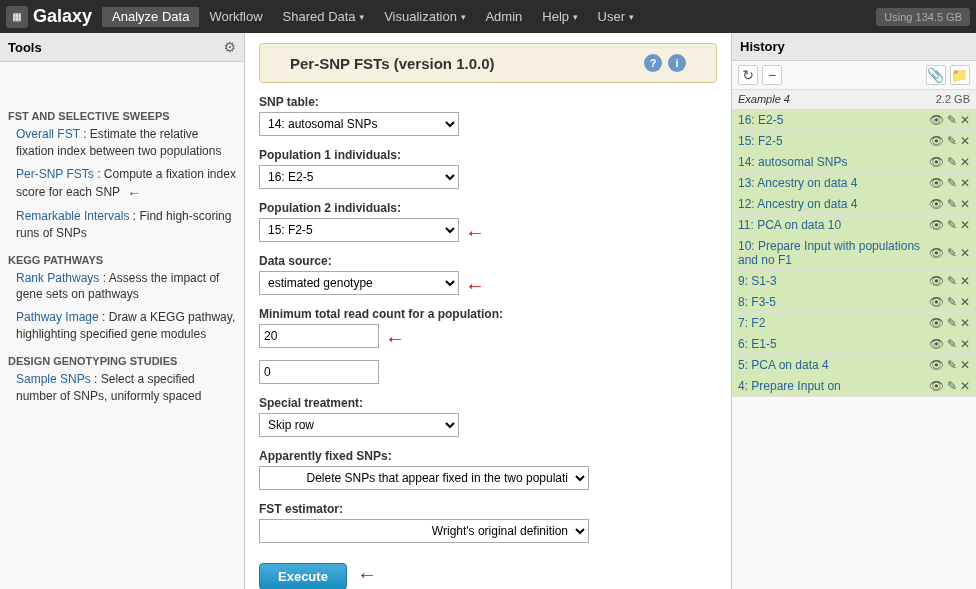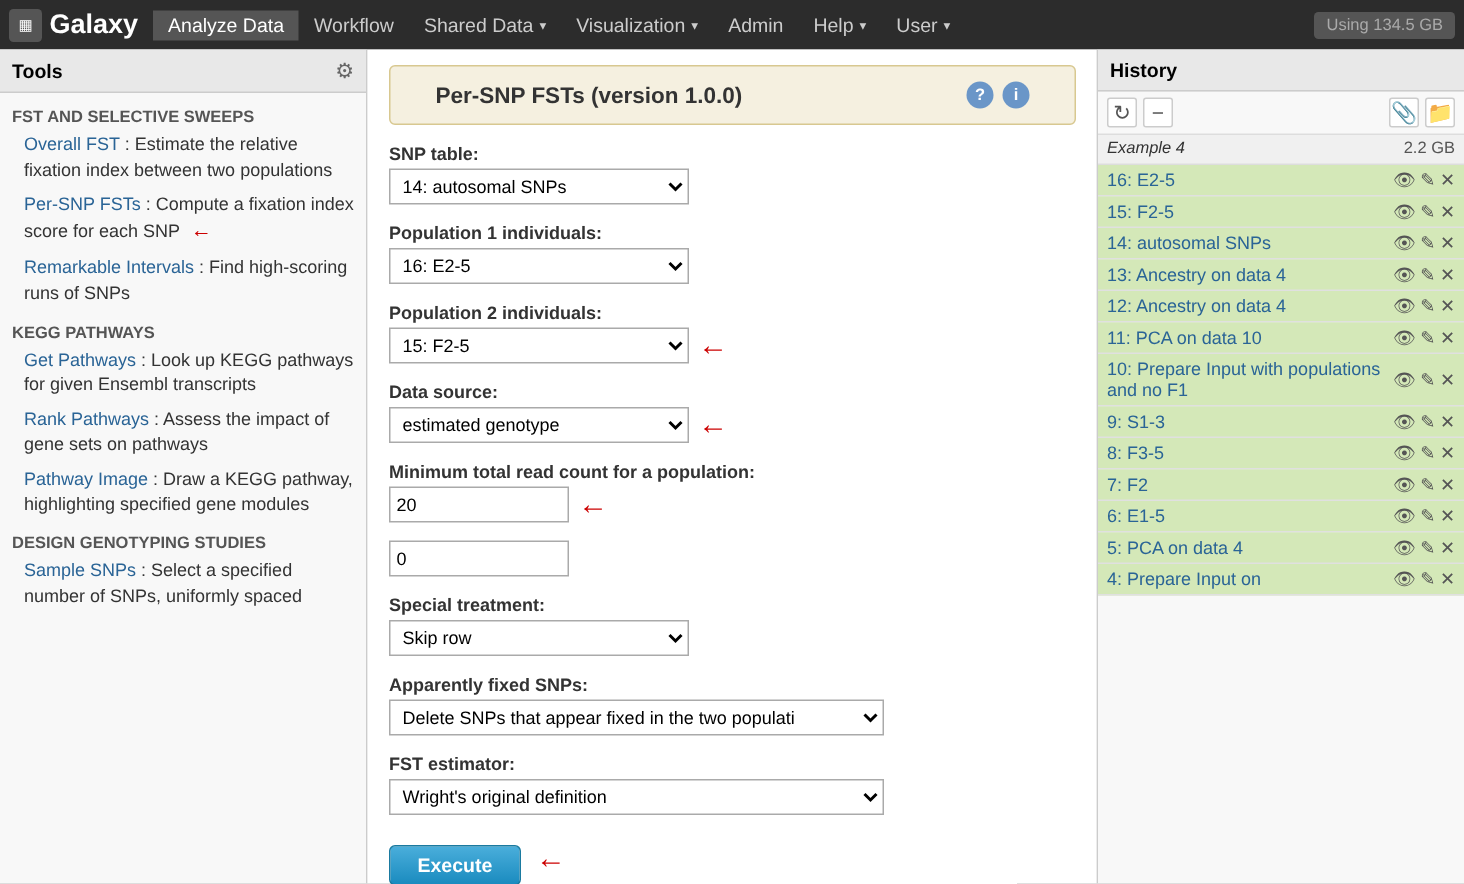--- a/index.html
+++ b/index.html
@@ -63,20 +63,21 @@
     }
 
     
     .left-panel {
       width: 245px;
       background: #f8f8f8;
       border-right: 1px solid #ccc;
       display: flex;
       flex-direction: column;
       overflow: hidden;
+      gap: 38px;
     }
     .left-panel-header {
       background: #e8e8e8;
       border-bottom: 1px solid #ccc;
       padding: 6px 8px;
       display: flex;
       align-items: center;
       justify-content: space-between;
     }
     .left-panel-title {
@@ -175,21 +176,21 @@
     }
     select.form-select {
       border: 1px solid #aaa;
       background: white;
       padding: 3px 4px;
       font-size: 12px;
       height: 24px;
       cursor: pointer;
     }
     select.form-select.wide { width: 200px; }
-    select.form-select.wider { width: 330px; }
+    select.form-select.wider { width: 330px; text-align: right; }
     input.form-input {
       border: 1px solid #aaa;
       padding: 1px 4px;
       font-size: 12px;
       height: 24px;
       width: 120px;
     }
     .red-arrow {
       color: #cc0000;
       font-size: 20px;
@@ -344,23 +345,20 @@
       <div class="tool-item">
         <a href="#">Per-SNP FSTs</a><span class="desc"> : Compute a fixation index score for each SNP</span>
         <span class="arrow-indicator">←</span>
       </div>
       <div class="tool-item">
         <a href="#">Remarkable Intervals</a><span class="desc"> : Find high-scoring runs of SNPs</span>
       </div>
 
       <div class="tool-section-header">KEGG PATHWAYS</div>
       <div class="tool-item">
-        <a href="#">Get Pathways</a><span class="desc"> : Look up KEGG pathways for given Ensembl transcripts</span>
-      </div>
-      <div class="tool-item">
         <a href="#">Rank Pathways</a><span class="desc"> : Assess the impact of gene sets on pathways</span>
       </div>
       <div class="tool-item">
         <a href="#">Pathway Image</a><span class="desc"> : Draw a KEGG pathway, highlighting specified gene modules</span>
       </div>
 
       <div class="tool-section-header">DESIGN GENOTYPING STUDIES</div>
       <div class="tool-item">
         <a href="#">Sample SNPs</a><span class="desc"> : Select a specified number of SNPs, uniformly spaced</span>
       </div>

